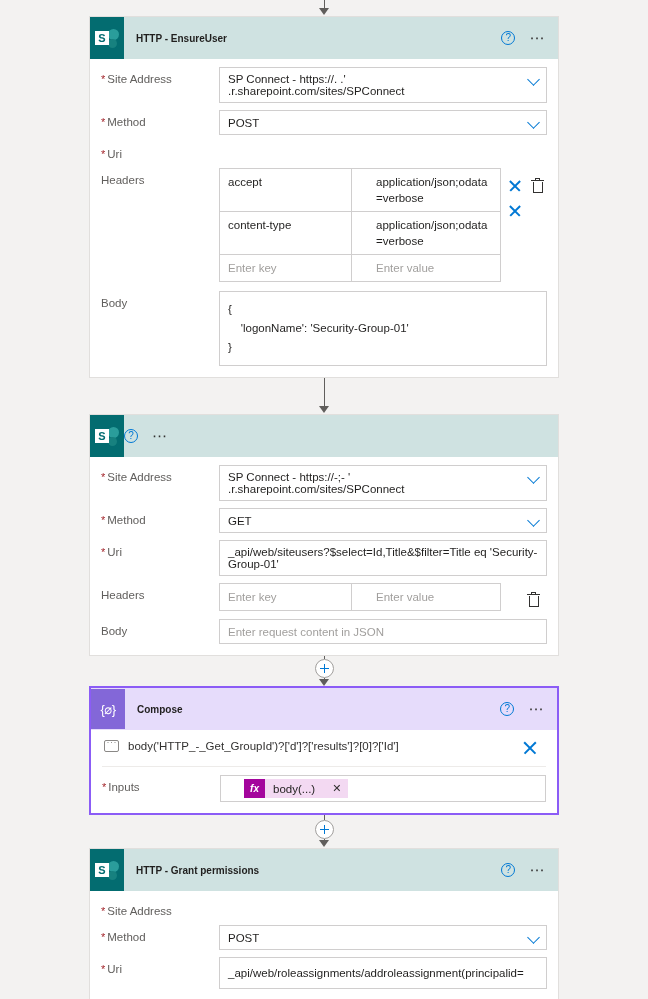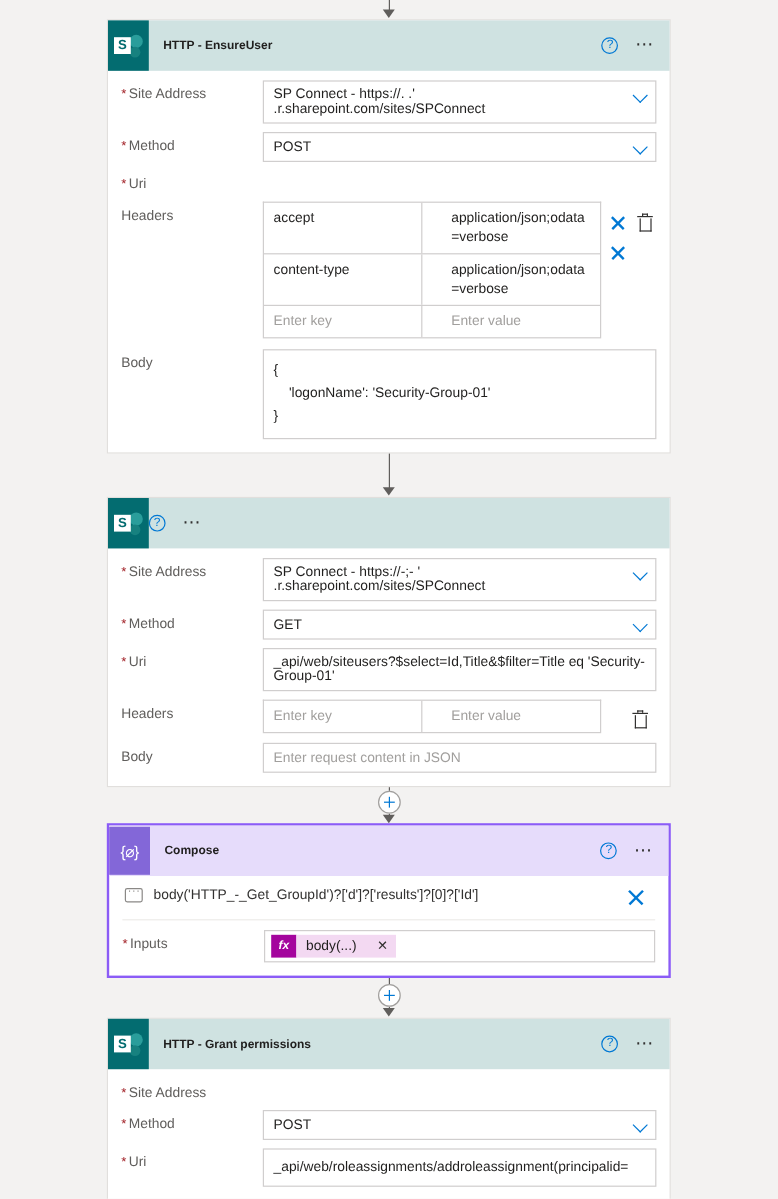--- a/index.html
+++ b/index.html
@@ -209,21 +209,21 @@
   .chip .chip-text {
     padding: 0 7px 0 8px; height: 19px;
     display: flex; align-items: center;
     font-size: 11.5px; color: #201f1e; gap: 12px;
   }
   .chip.fx .chip-text { background: #f3d9f2; }
   .chip .chip-x { font-size: 11px; color: #323130; margin-left: 5px; }
 
   .inputs-box {
     border: 1px solid #d0cece; background: #fff;
-    min-height: 27px; padding: 3px 5px;
+    min-height: 27px; padding: 3px 23px;
     display: flex; align-items: center;
   }
 </style>
 </head>
 <body>
 
 <div class="canvas">
 
   <div class="connector" style="height:16px;">
     <div class="conn-line" style="height:9px;"></div>

